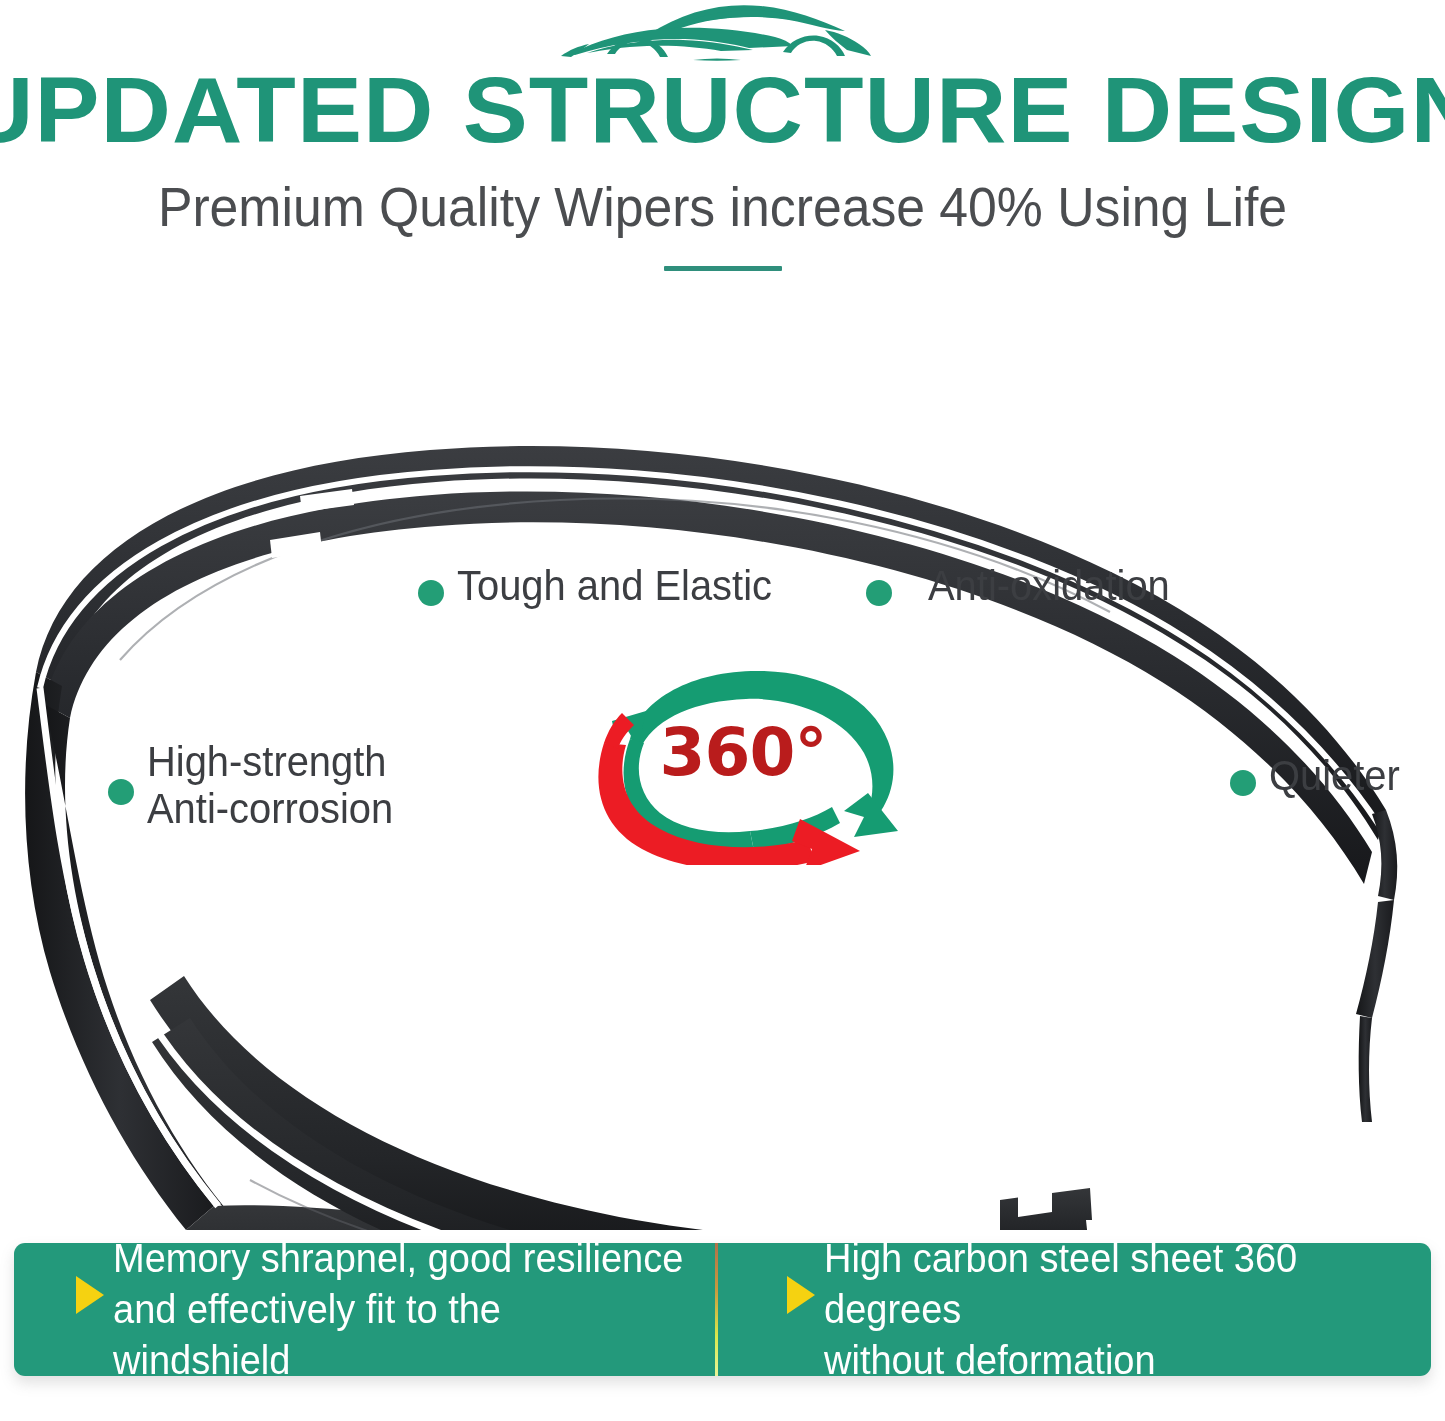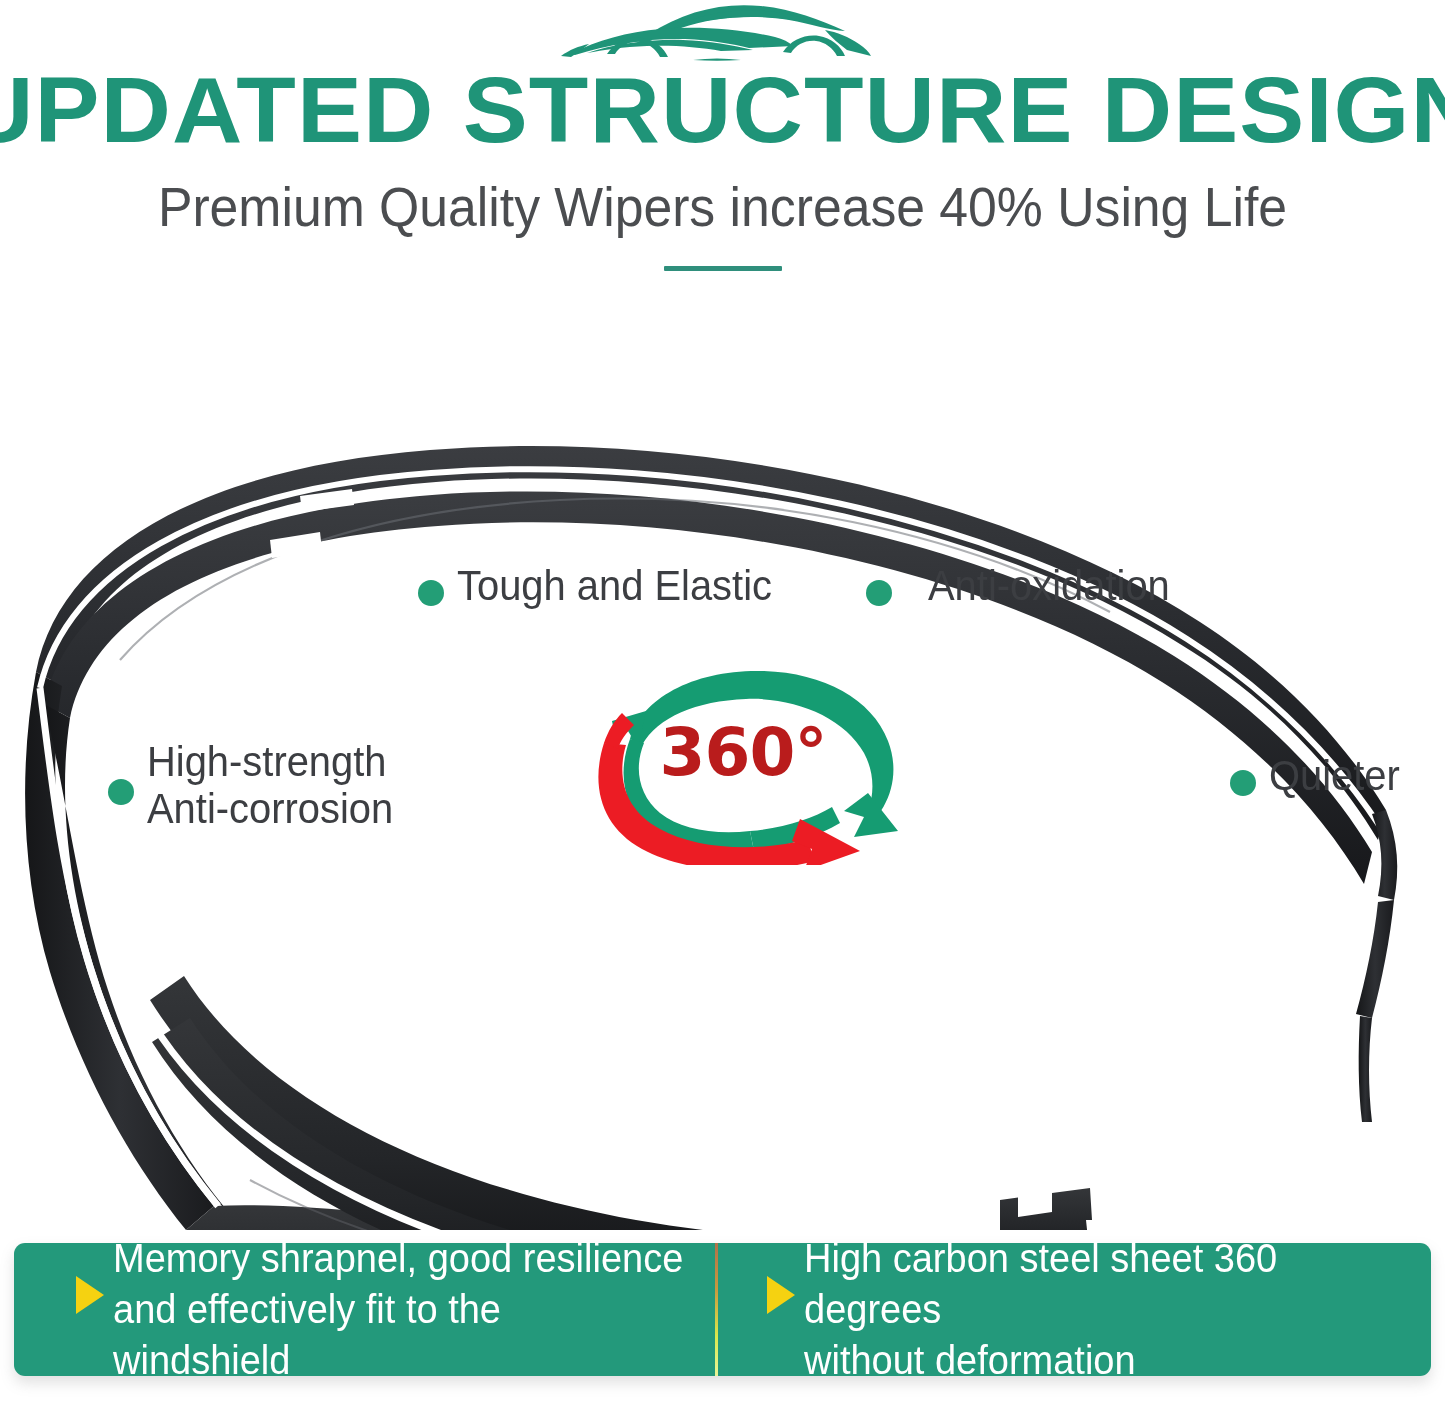--- a/index.html
+++ b/index.html
@@ -158,21 +158,21 @@
     box-shadow: 0 7px 14px rgba(120,120,120,0.22);
     display: flex;
   }
   .banner-half {
     flex: 0 0 auto;
     display: flex;
     align-items: center;
     box-sizing: border-box;
   }
   #banner-half-left  { width: 701px; padding-left: 62px; }
-  #banner-half-right { width: 716px; padding-left: 52px; }
+  #banner-half-right { width: 716px; padding-left: 72px; }
 
   #banner-divider {
     position: absolute;
     left: 715px;
     top: 1243px;
     width: 3px;
     height: 133px;
     background: linear-gradient(to bottom, #b0714a 0%, #c79a3e 35%, #d8e84e 70%, #e8f59a 100%);
   }
 

